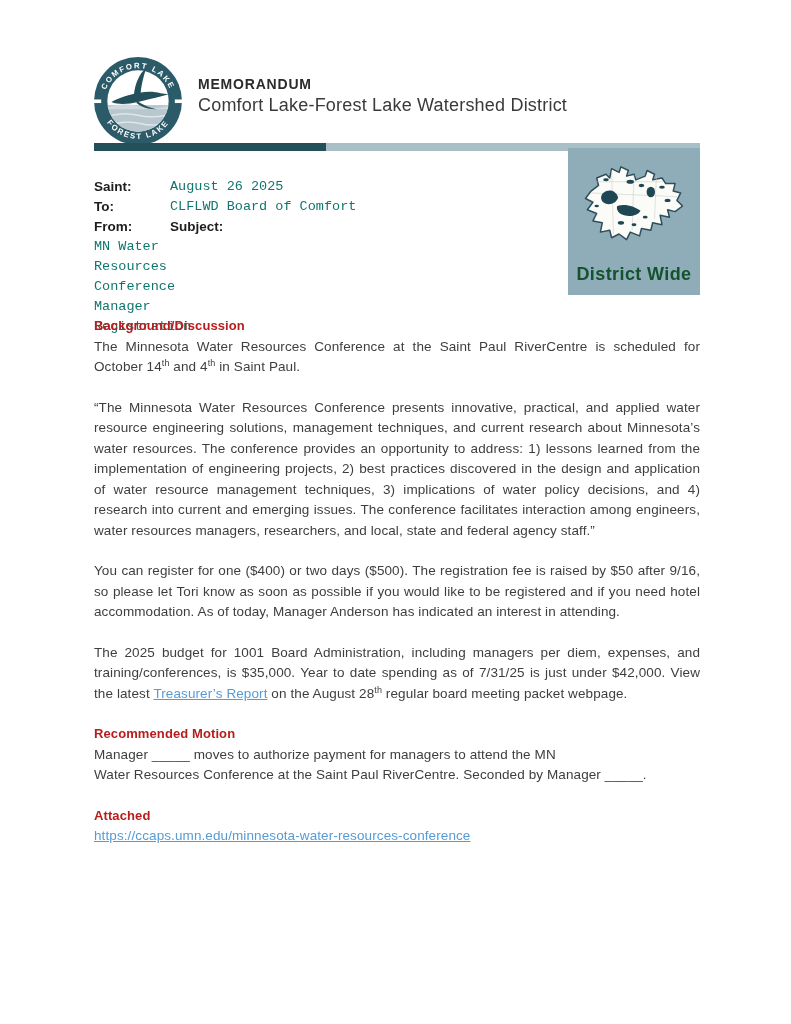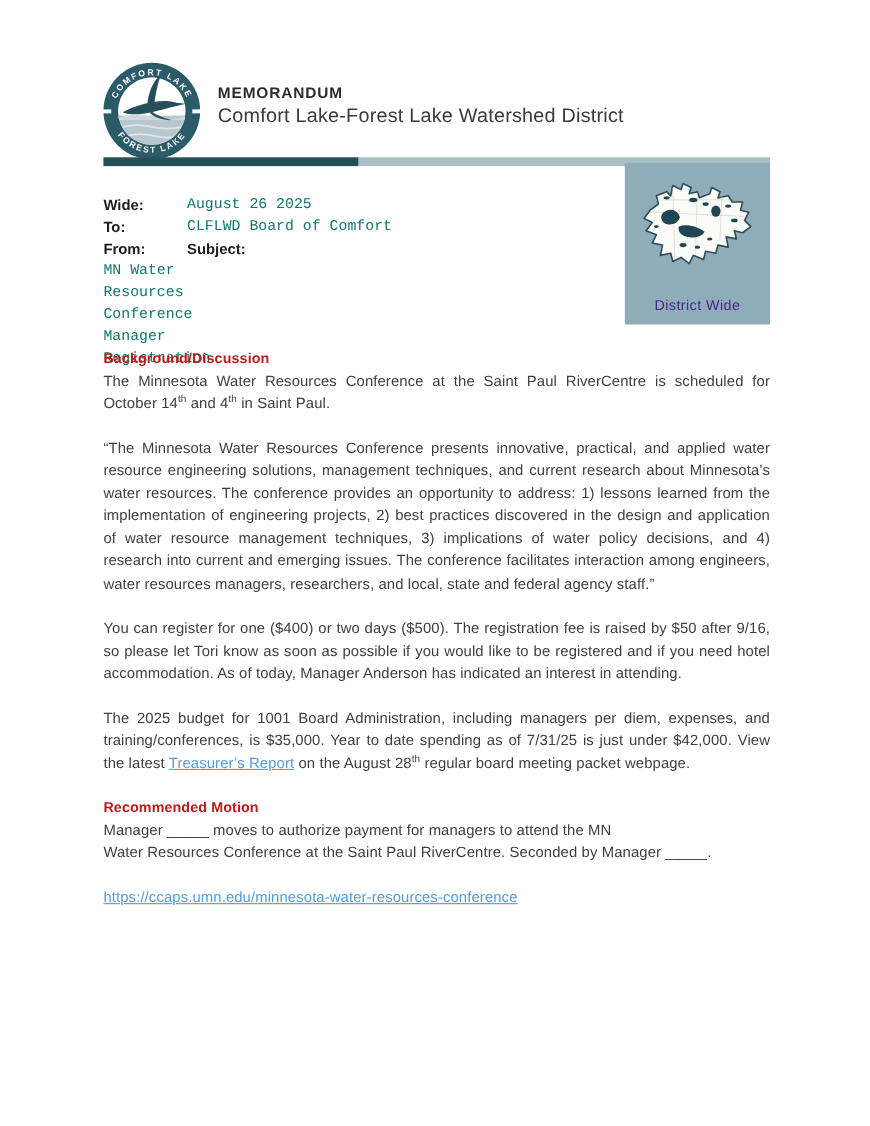--- a/index.html
+++ b/index.html
@@ -24,21 +24,21 @@
   .rule-dark  { width:232px; height:100%; background:#24505a; }
   .rule-light { flex:1; height:100%; background:#a9bfc6; }
   
   .district-panel {
     position:absolute; left:568px; top:148px; width:132px; height:147px;
     background:#8fadb8; text-align:center;
   }
   .district-map { position:absolute; left:10px; top:10px; width:112px; height:96px; }
   .district-label {
     position:absolute; left:0; right:0; bottom:10px;
-    font-size:13px; font-weight:400; color:#4c1d95; letter-spacing:0.4px;
+    font-size:18px; font-weight:700; color:#14532d; letter-spacing:0.4px;
   }
   
   .memo-fields {
     position:absolute; left:94px; top:177px; width:372px;
     display:grid; grid-template-columns:76px 1fr;
     font-size:13.5px; line-height:20px;
   }
   .memo-fields .label { font-weight:700; color:#1d1d1d; }
   .memo-fields .value { color:#0f766e;font-family:Liberation Mono, monospace; }
   
@@ -121,21 +121,21 @@
         <ellipse cx="46" cy="68" rx="3.4" ry="2"></ellipse>
         <ellipse cx="60" cy="70" rx="2.6" ry="1.6"></ellipse>
         <ellipse cx="72" cy="62" rx="2.6" ry="1.5"></ellipse>
         <ellipse cx="20" cy="50" rx="2.4" ry="1.4"></ellipse>
       </g>
     </svg>
     <div class="district-label">District Wide</div>
   </div>
 
   <div class="memo-fields">
-    <div class="label">Wide:</div>
+    <div class="label">Saint:</div>
     <div class="value">August 26 2025</div>
     <div class="label">To:</div>
     <div class="value">CLFLWD Board of Comfort</div>
     <div class="label">From:</div>
     <div class="label">Subject:</div>
     <div class="value">MN Water Resources Conference Manager Registration</div>
   </div>
 
   <div class="content">
 
@@ -147,18 +147,19 @@
     <p class="j">You can register for one ($400) or two days ($500). The registration fee is raised by $50 after 9/16, so please let Tori know as soon as possible if you would like to be registered and if you need hotel accommodation. As of today, Manager Anderson has indicated an interest in attending.</p>
 
     <p class="j"><span>The 2025 budget for 1001 Board Administration, including managers per diem, expenses, and training/conferences, is $35,000. Year to date spending as of 7/31/25 is just under $42,000. View the latest </span><a class="doc-link">Treasurer’s Report</a><span> on the August 28</span><sup>th</sup><span> regular board meeting packet webpage.</span></p>
 
     <h3>Recommended Motion</h3>
     <div class="motion-block">
       <div>Manager _____ moves to authorize payment for managers to attend the MN</div>
       <div>Water Resources Conference at the Saint Paul RiverCentre. Seconded by Manager _____.</div>
     </div>
 
+    <h3>Attached</h3>
     <div>
       <a class="doc-link">https://ccaps.umn.edu/minnesota-water-resources-conference</a>
     </div>
 
   </div>
 </div>
 
 </body></html>

